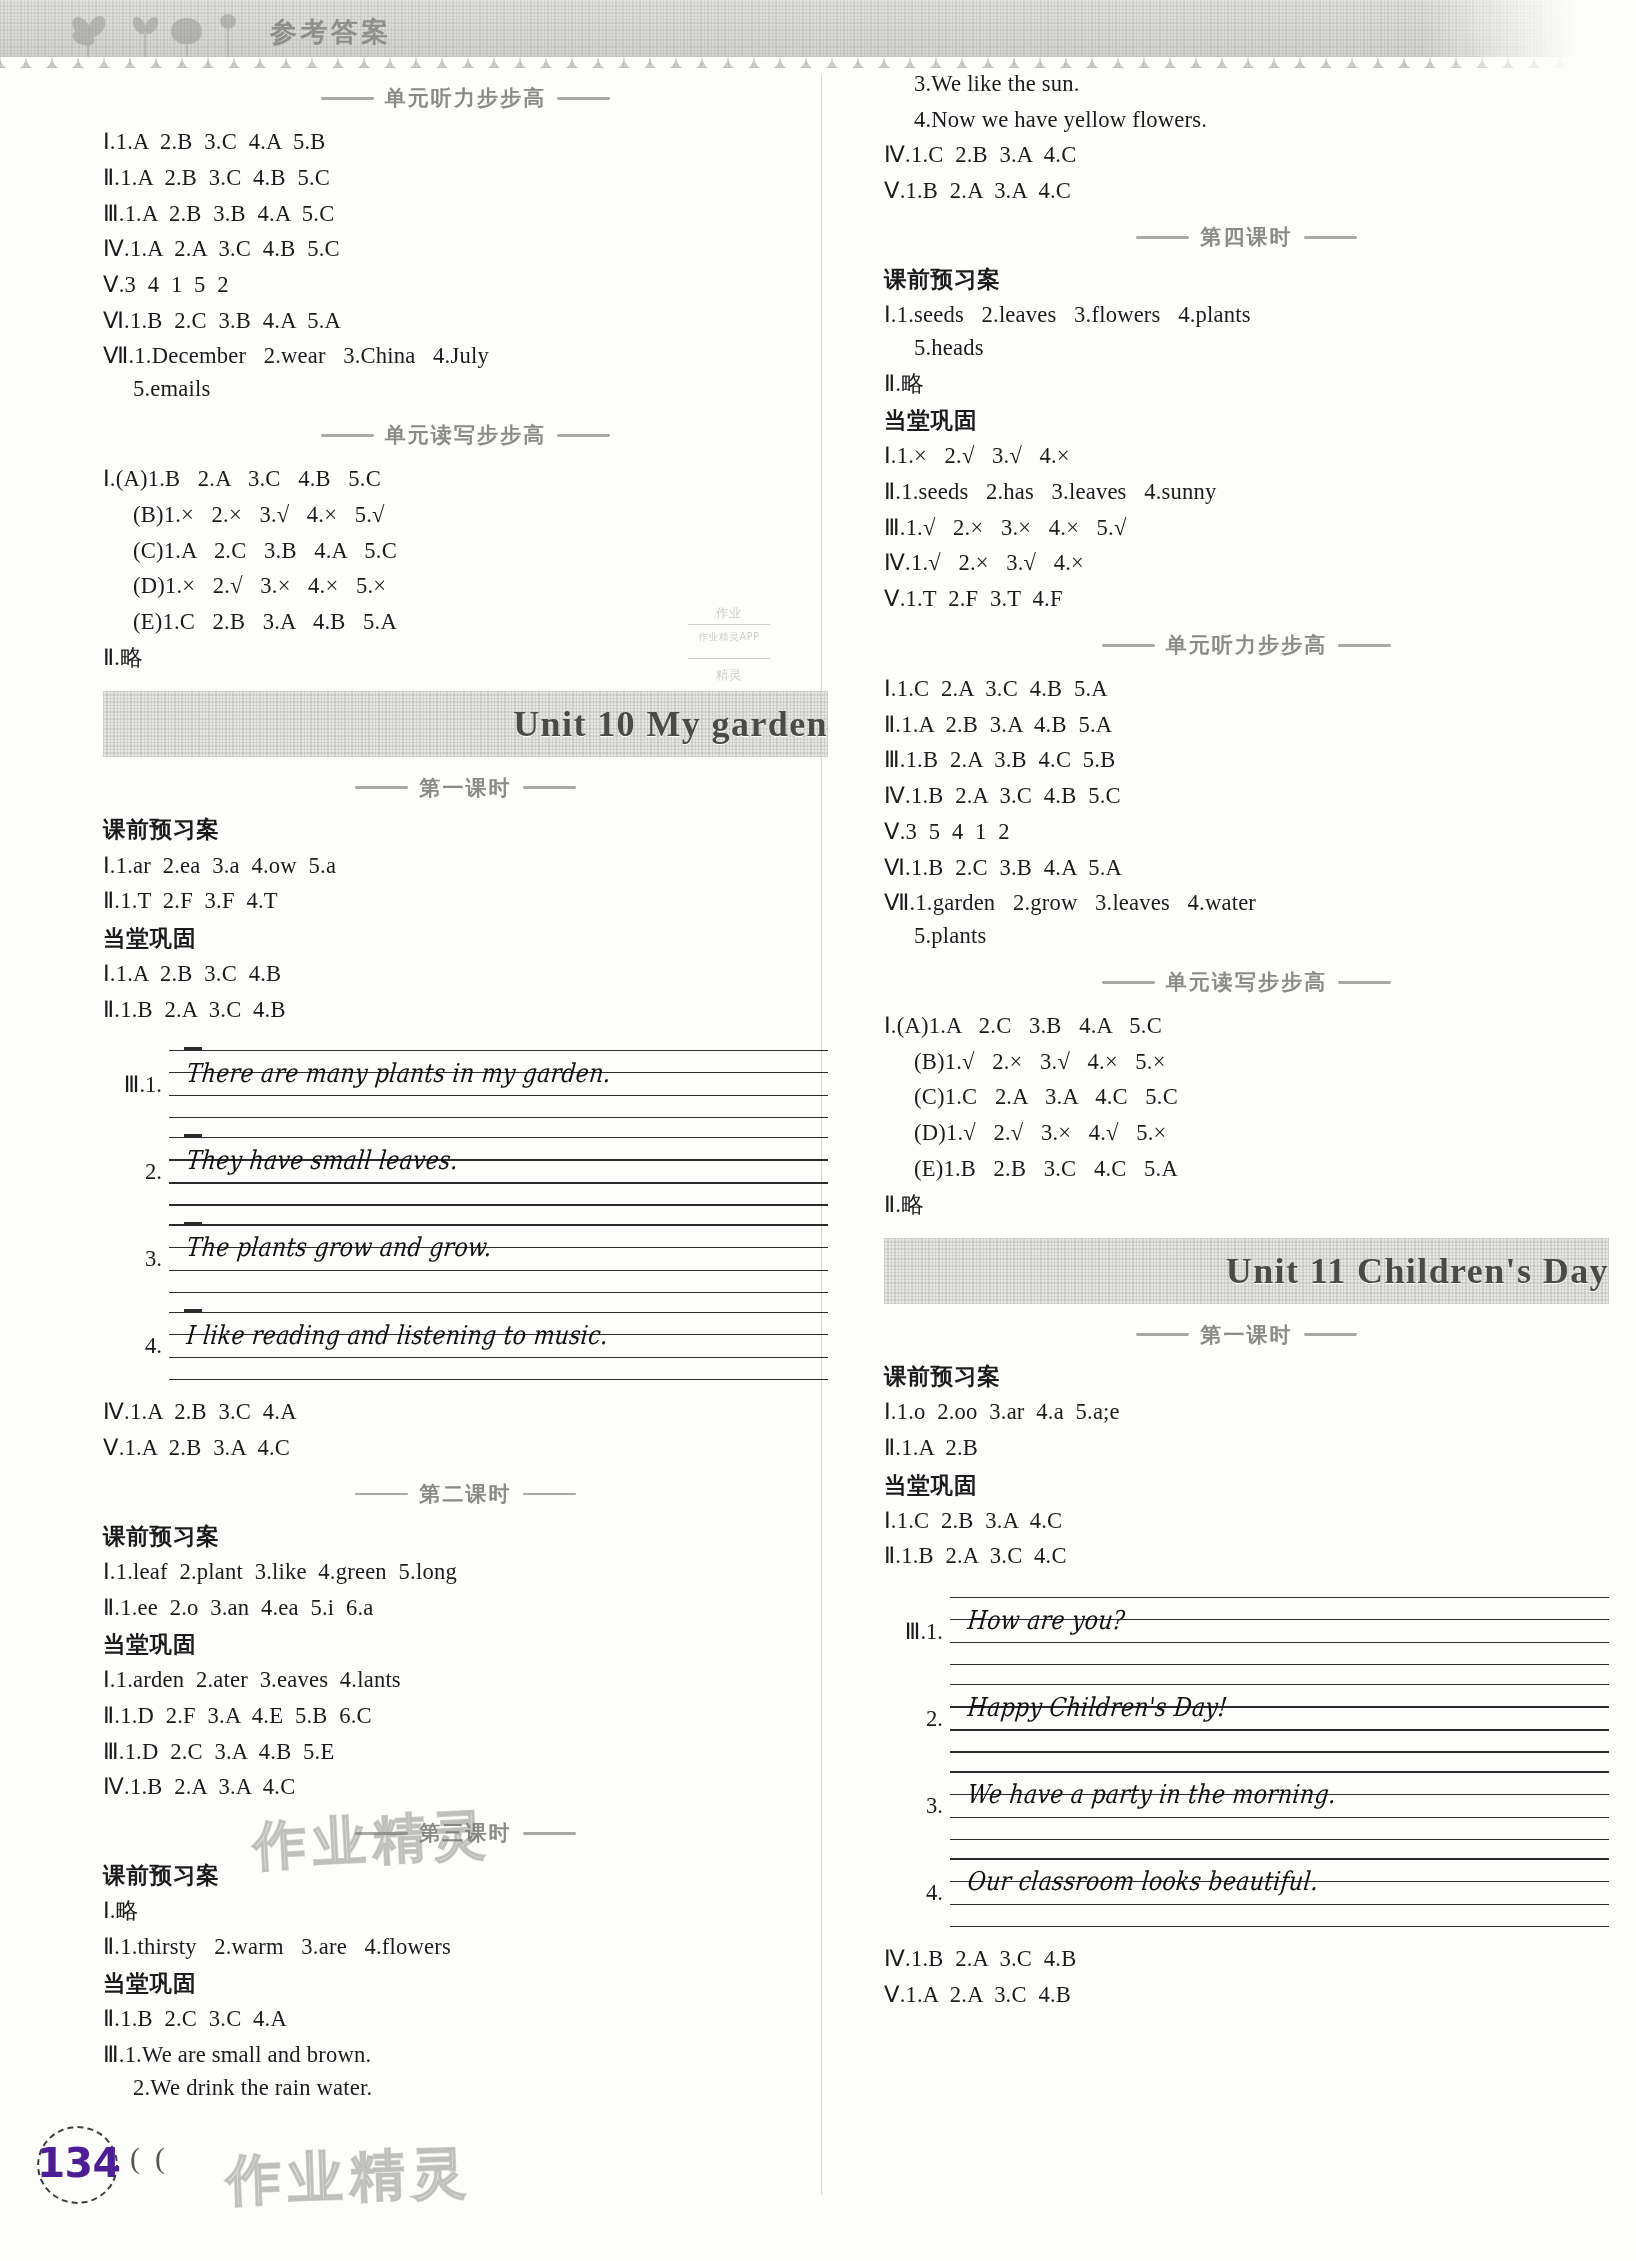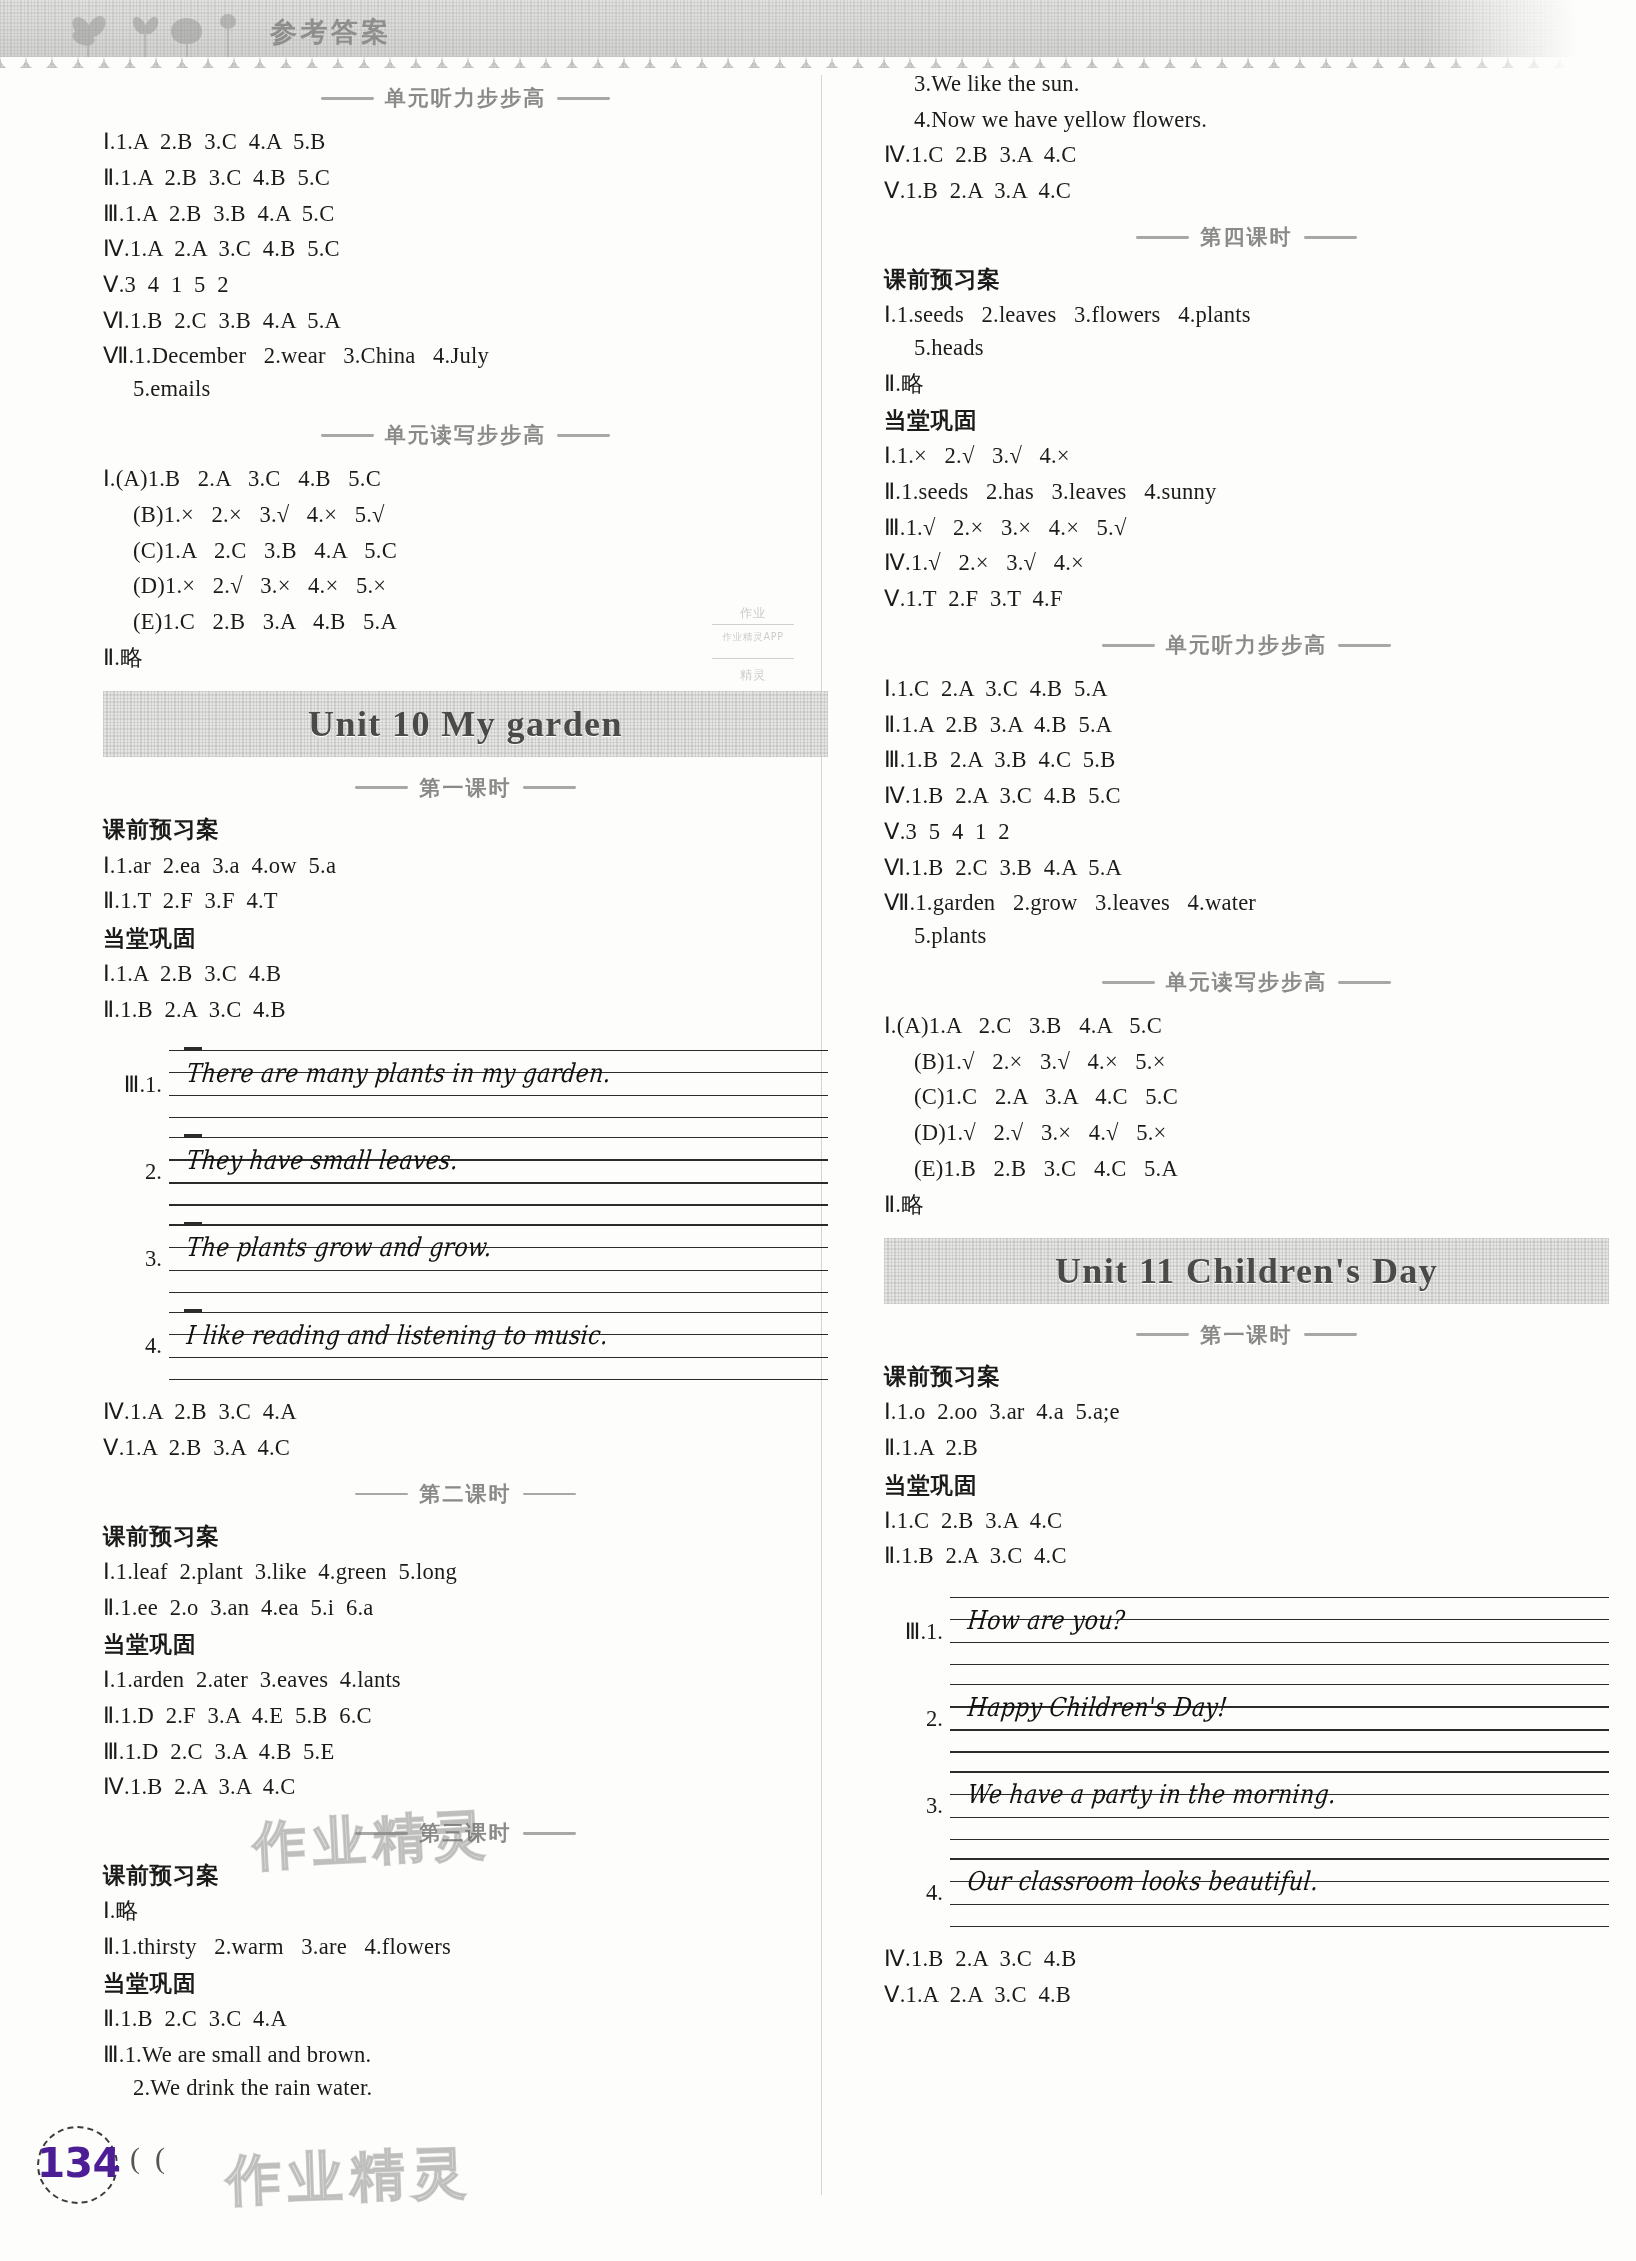--- a/index.html
+++ b/index.html
@@ -63,21 +63,21 @@
     gap:11px;margin:16.4px 0 13.7px 0;color:#8d8d8b;
   }
   .sechead .bar{height:2.7px;background:#a8a8a6;width:53px;border-radius:1.4px;}
   .sechead .txt{
     font-family:"DejaVu Sans", sans-serif;font-size:21px;font-weight:bold;
     letter-spacing:2.1px;color:#8a8a88;white-space:nowrap;
   }
   
   .unitbanner{
     margin:18px 0 4.1px 0;height:66px;
-    display:flex;align-items:center;justify-content:center;
+    display:flex;align-items:center;justify-content:flex-end;
     background:
       repeating-linear-gradient(90deg, rgba(140,140,140,.22) 0 1.4px, rgba(255,255,255,0) 1.4px 3.4px),
       repeating-linear-gradient(0deg, rgba(140,140,140,.18) 0 1.4px, rgba(255,255,255,0) 1.4px 3.4px),
       #e6e6e4;
   }
   .unitbanner .t{
     font-family:"Liberation Serif", serif;
     font-size:36px;font-weight:bold;color:#4a4a48;letter-spacing:1.4px;
     text-shadow:0 0.7px 0 #fff;
   }
@@ -120,21 +120,21 @@
   .wm{
     position:absolute;font-family:"DejaVu Sans", sans-serif;
     font-weight:bold;color:rgba(120,120,120,.20);
     -webkit-text-stroke:1.4px rgba(120,120,120,.34);
     letter-spacing:6.8px;pointer-events:none;user-select:none;
   }
   #wm1{left:253px;top:1805px;font-size:53px;transform:rotate(-3deg);}
   #wm2{left:226px;top:2140px;font-size:55px;transform:rotate(-2deg);}
   
   #stamp{
-    position:absolute;left:708px;top:533px;width:90px;height:109px;opacity:.38;
+    position:absolute;left:684px;top:533px;width:90px;height:109px;opacity:.38;
   }
   #stamp .sline{position:absolute;left:4.1px;right:4.1px;height:1.4px;background:#8a8a88;}
   #stamp .st{
     position:absolute;left:0;right:0;text-align:center;
     font-family:"DejaVu Sans", sans-serif;font-size:12.3px;color:#7c7c7a;letter-spacing:0.7px;
   }
   .spacer12{height:8.2px;}
 </style>
 </head>
 <body>

